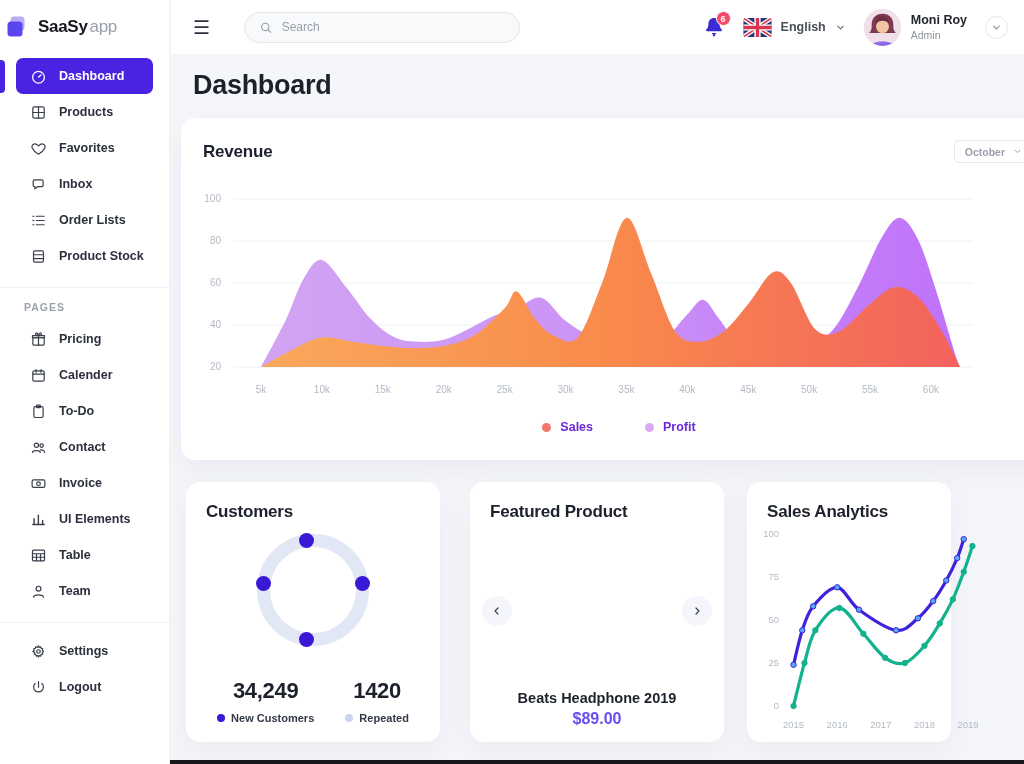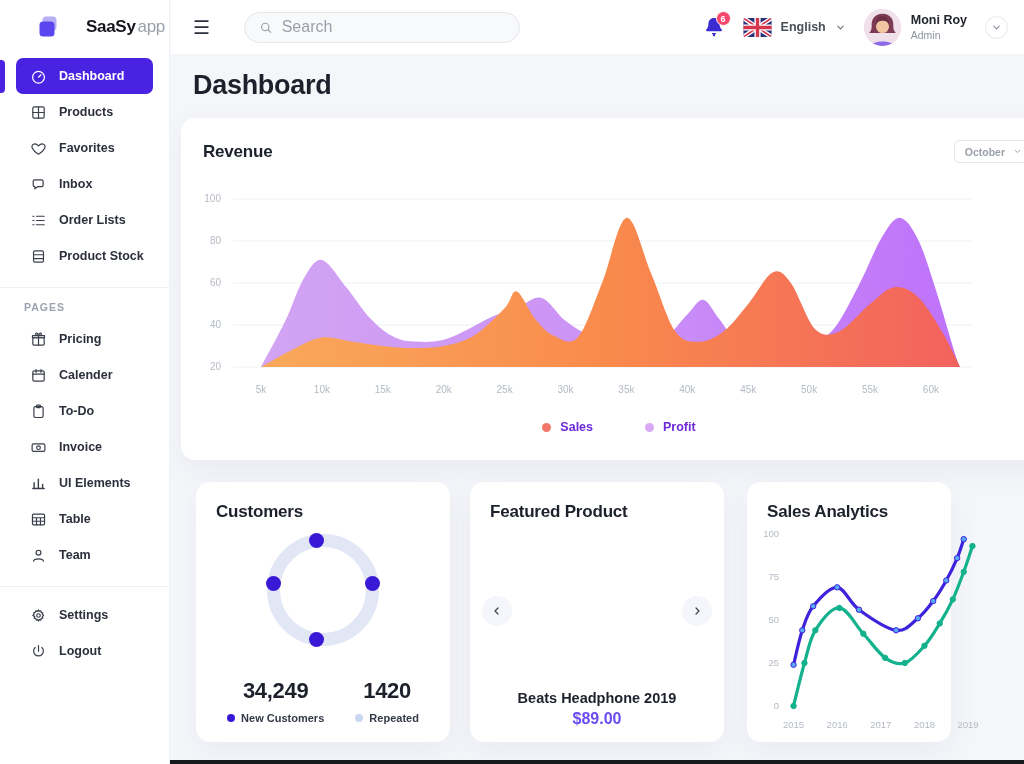--- a/index.html
+++ b/index.html
@@ -1,56 +1,56 @@
 <!DOCTYPE html>
 <html><head>
 <meta charset="utf-8">
 <style>
   * { margin:0; padding:0; box-sizing:border-box; }
   html,body { width:1024px; height:764px; overflow:hidden; }
   body { position:relative; font-family:"Liberation Sans",sans-serif; background:#f5f6fa; color:#202430; }
 
   
   .sidebar { position:absolute; left:0; top:0; width:170px; height:764px; background:#fff; border-right:1px solid #f0f1f5; z-index:3; }
-  .logo { display:flex; align-items:center; gap:24px; height:54px; padding-left:36px; }
+  .logo { display:flex; align-items:center; gap:8px; height:54px; padding-left:4px; }
   .logo-text { font-size:17px; font-weight:800; letter-spacing:-0.3px; color:#14161c; }
   .logo-text .light { font-weight:400; color:#9aa0ab; margin-left:2px; }
   .side-list { list-style:none; }
   #sidebar-main { margin-top:4px; }
   .side-item { display:flex; align-items:center; gap:12px; height:36px; margin:0 16px; padding-left:14px; border-radius:7px; font-size:12.5px; font-weight:700; color:#2b303c; cursor:pointer; }
   .side-item .ic { display:flex; width:17px; height:17px; color:#3a3f4b; }
   .side-item.active { background:#4a23e2; color:#fff; }
   .side-item.active .ic { color:#fff; }
   .active-accent { position:absolute; left:0; top:60px; width:5px; height:33px; background:#4a23e2; border-radius:0 4px 4px 0; }
   .side-divider { border-top:1px solid #eef0f4; margin-top:13px; }
   .section-label { font-size:10.5px; font-weight:700; letter-spacing:1px; color:#9aa3ae; padding:13px 0 8px 24px; }
   .footer-divider { border-top:1px solid #eef0f4; margin-top:13px; padding-top:10px; }
 
   
   .topbar { position:absolute; left:171px; top:0; right:0; height:54px; background:#fff; display:flex; align-items:center; z-index:2; }
   .hamburger { font-size:19px; color:#2b303c; margin-left:22px; cursor:pointer; line-height:1; }
   .search-pill { display:flex; align-items:center; gap:9px; margin-left:34px; width:276px; height:31px; border:1px solid #e4e6ec; background:#f8f9fb; border-radius:16px; padding:0 14px; }
-  .search-pill input { border:none; outline:none; background:transparent; font-size:16px; color:#3a3f4b; width:100%; font-family:inherit; }
+  .search-pill input { border:none; outline:none; background:transparent; font-size:12px; color:#3a3f4b; width:100%; font-family:inherit; }
   .search-pill input::placeholder { color:#9aa0ab; }
   .topbar-right { margin-left:auto; display:flex; align-items:center; gap:18px; padding-right:16px; }
   .bell-wrap { position:relative; cursor:pointer; display:flex; }
   .badge { position:absolute; top:-5px; right:-6px; min-width:15px; height:15px; border-radius:8px; background:#f5486b; color:#fff; font-size:9px; font-weight:700; display:flex; align-items:center; justify-content:center; border:1.5px solid #fff; }
   .lang-wrap { display:flex; align-items:center; gap:9px; cursor:pointer; }
   .lang-label { font-size:12.5px; font-weight:700; color:#4a4f5a; }
   .user-wrap { display:flex; align-items:center; gap:10px; cursor:pointer; }
   .avatar { width:37px; height:37px; border-radius:50%; overflow:hidden; background:#f0dce4; }
   .user-name { font-size:12.5px; font-weight:800; color:#23262e; }
   .user-role { font-size:10.5px; color:#8d939e; margin-top:2px; }
   .round-chevron { width:23px; height:23px; border-radius:50%; border:1.5px solid #e6e7ec; display:flex; align-items:center; justify-content:center; color:#8d939e; cursor:pointer; background:#fff; }
 
   
   .page-title { position:absolute; left:193px; top:70px; font-size:27px; font-weight:800; letter-spacing:-0.3px; color:#1c212b; }
   .card { position:absolute; background:#fff; border-radius:14px; box-shadow:0 10px 28px rgba(100,110,140,0.08); }
   #revenue-card { left:181px; top:118px; width:876px; height:342px; }
-  #customers-card { left:196px; top:482px; width:254px; height:260px; }
+  #customers-card { left:186px; top:482px; width:254px; height:260px; }
   #featured-card  { left:470px; top:482px; width:254px; height:260px; }
   #analytics-card { left:747px; top:482px; width:204px; height:260px; }
   .card-title { font-size:17px; font-weight:800; color:#1c212b; letter-spacing:-0.2px; }
   #revenue-card .card-title { position:absolute; left:22px; top:24px; }
   .period-btn { position:absolute; right:24px; top:22px; display:flex; align-items:center; gap:8px; height:23px; padding:0 10px; border:1px solid #e5e7ec; border-radius:5px; background:#fff; color:#9aa0ab; font-size:10.5px; font-weight:600; cursor:pointer; font-family:inherit; }
   #revenue-svg { position:absolute; left:6px; top:72px; }
   .legend-row { position:absolute; left:0; right:0; top:302px; display:flex; justify-content:center; gap:52px; }
   .legend-item { display:flex; align-items:center; gap:9px; font-size:12.5px; font-weight:700; color:#6d28d9; }
   .legend-dot { width:9px; height:9px; border-radius:50%; }
 
@@ -166,20 +166,30 @@
         <span>Calender</span>
       </li>
       <li class="side-item">
         <span class="ic">
           <svg width="17" height="17" viewBox="0 0 24 24" fill="none" stroke="currentColor" stroke-width="1.7" stroke-linecap="round" stroke-linejoin="round">
             <rect x="5.5" y="5" width="13" height="15.5" rx="2"></rect>
             <rect x="9.3" y="3" width="5.4" height="3.6" rx="1"></rect>
           </svg>
         </span>
         <span>To-Do</span>
+      </li>
+      <li class="side-item">
+        <span class="ic">
+          <svg width="17" height="17" viewBox="0 0 24 24" fill="none" stroke="currentColor" stroke-width="1.7" stroke-linecap="round" stroke-linejoin="round">
+            <circle cx="9" cy="8.8" r="3"></circle>
+            <circle cx="16.4" cy="9.3" r="2.4"></circle>
+            <path d="M3.5 19c.5-3.4 10.5-3.4 11 0M14.8 15.4c3-.5 5.3.9 5.7 3.6"></path>
+          </svg>
+        </span>
+        <span>Contact</span>
       </li>
       <li class="side-item">
         <span class="ic">
           <svg width="17" height="17" viewBox="0 0 24 24" fill="none" stroke="currentColor" stroke-width="1.7" stroke-linecap="round" stroke-linejoin="round">
             <rect x="3" y="7" width="18" height="10.5" rx="2"></rect>
             <circle cx="12" cy="12.2" r="2.6"></circle>
           </svg>
         </span>
         <span>Invoice</span>
       </li>

